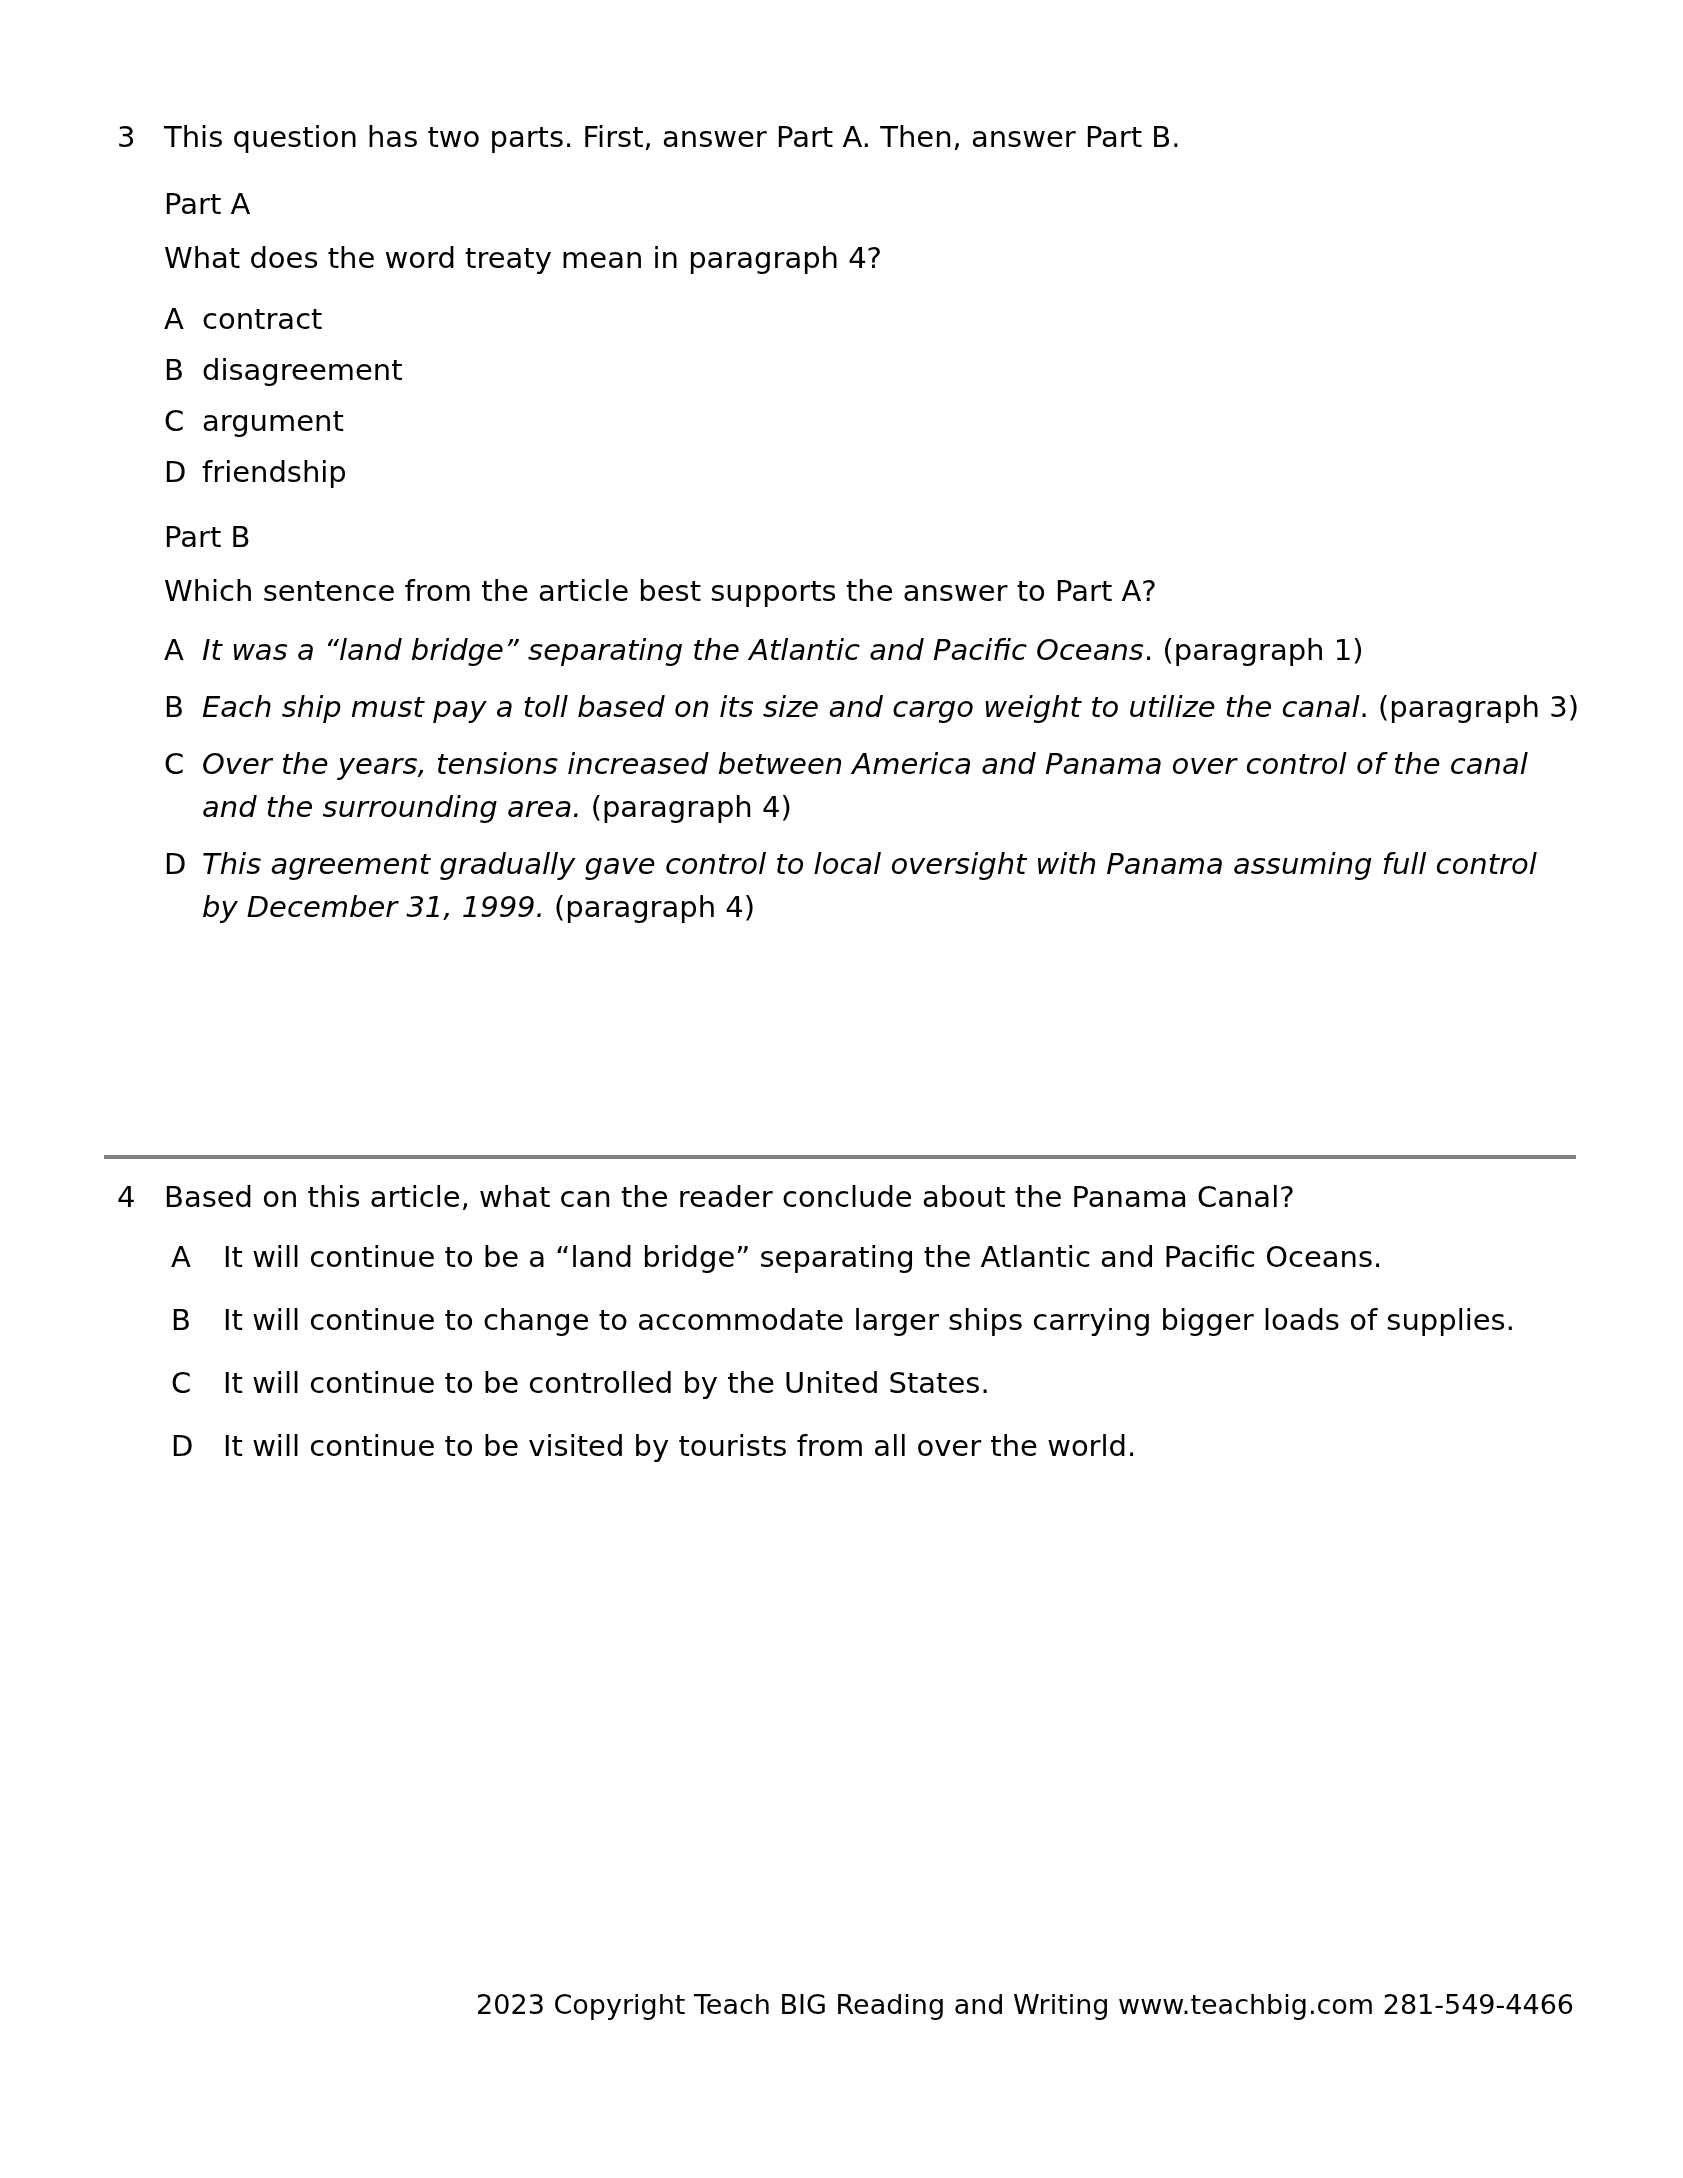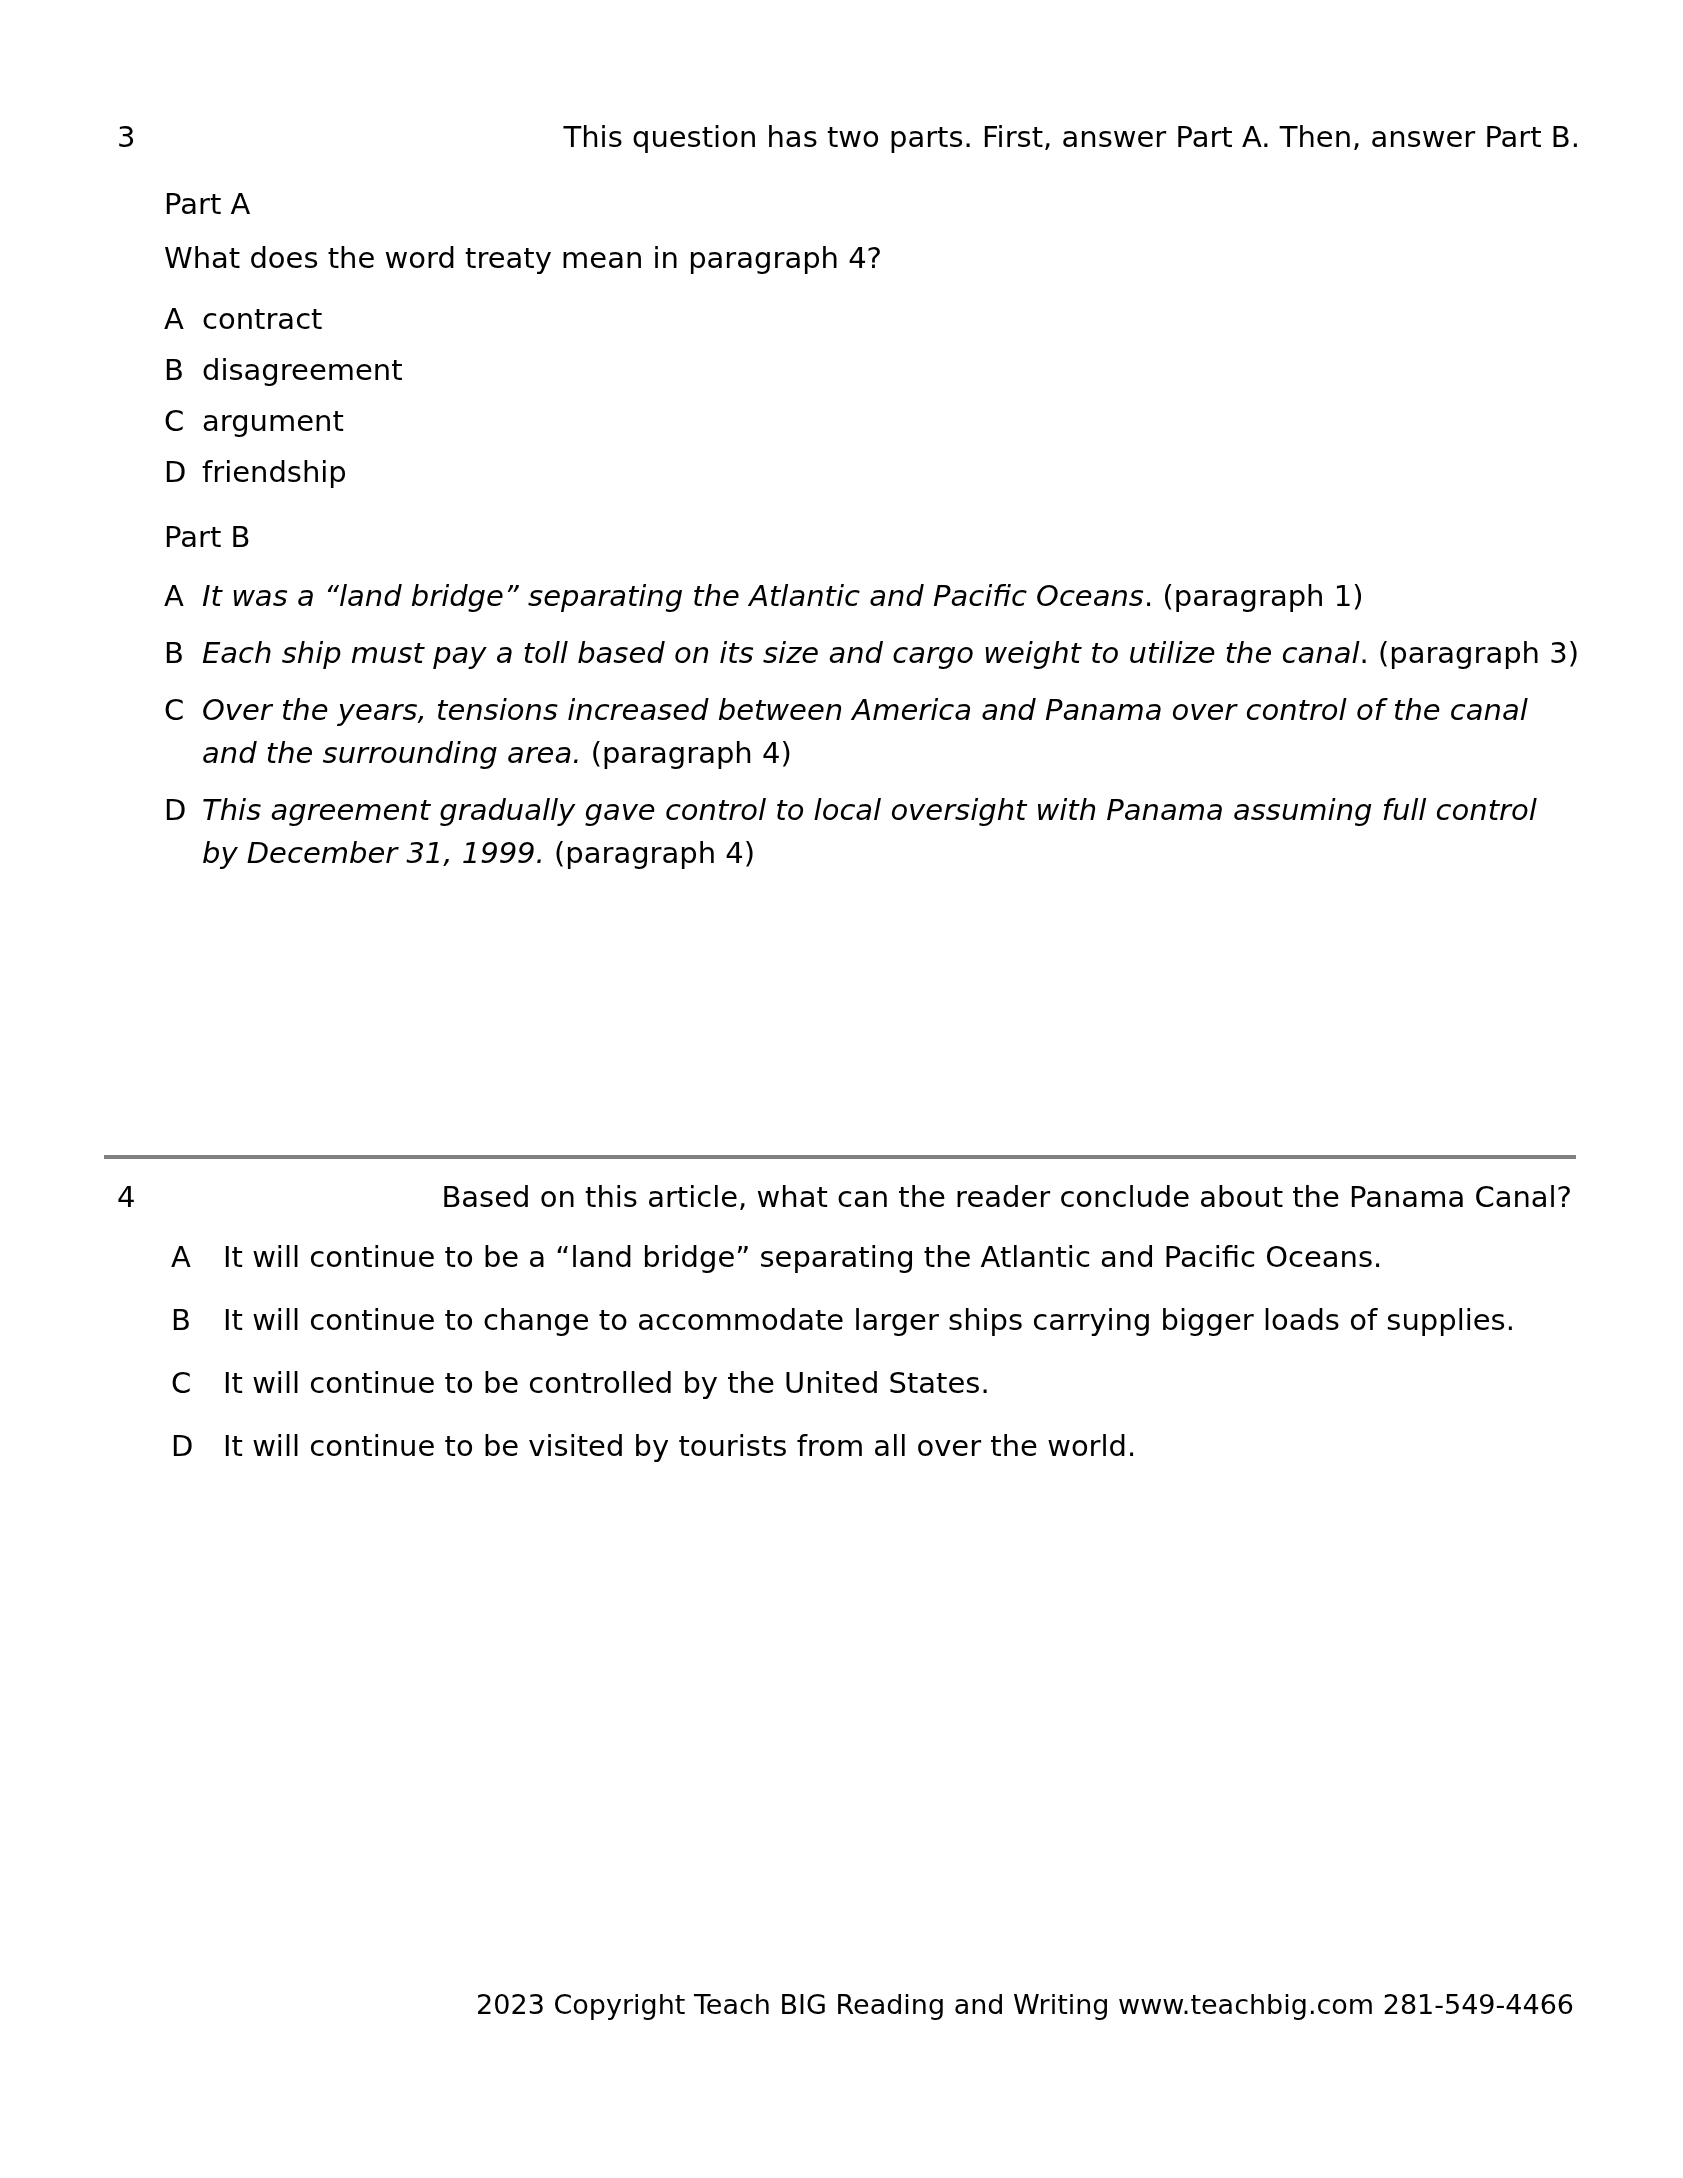--- a/index.html
+++ b/index.html
@@ -41,21 +41,20 @@
     line-height: 42px;
     text-align: left;
   }
   .q-body {
     flex: 1 1 auto;
   }
   .q-stem {
     font-size: 29px;
     line-height: 42px;
     white-space: nowrap;
-    text-align: right;
   }
 
   
   .part-heading {
     font-size: 29px;
     line-height: 40px;
     font-weight: normal;
     margin-top: 26px;
   }
   .part-prompt {
@@ -166,20 +165,21 @@
             <span class="choice-letter">C</span>
             <span class="choice-text">argument</span>
           </div>
           <div class="choice">
             <span class="choice-letter">D</span>
             <span class="choice-text">friendship</span>
           </div>
         </div>
 
         <div class="part-heading" style="margin-top:23px;">Part B</div>
+        <div class="part-prompt">Which sentence from the article best supports the answer to Part A?</div>
 
         <div class="choices partb">
           <div class="choice">
             <span class="choice-letter">A</span>
             <span class="choice-text italic"><span>It was a “land bridge” separating the Atlantic and Pacific Oceans</span><span class="plain">. (paragraph 1)</span></span>
           </div>
           <div class="choice">
             <span class="choice-letter">B</span>
             <span class="choice-text italic"><span>Each ship must pay a toll based on its size and cargo weight to utilize the canal</span><span class="plain">. (paragraph 3)</span></span>
           </div>

